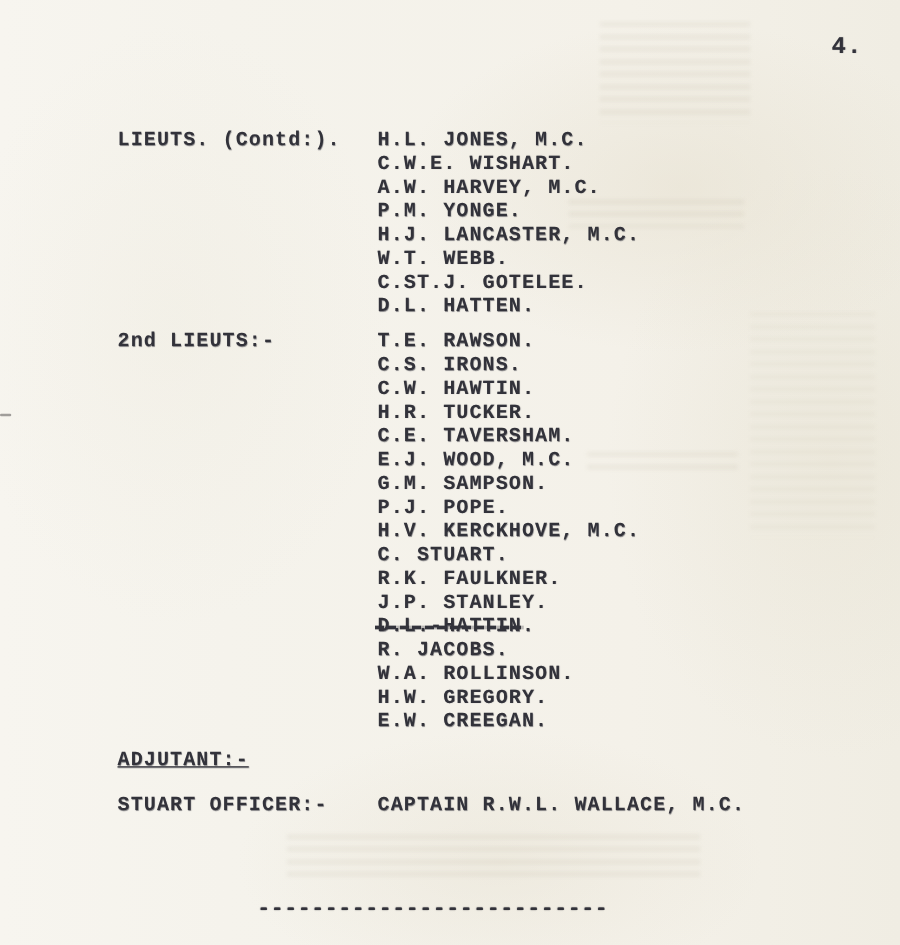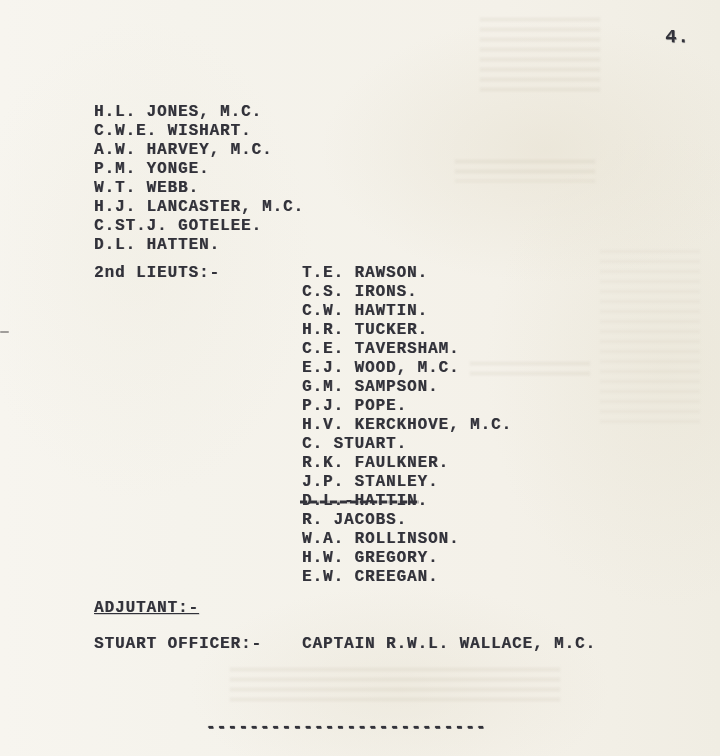--- a/index.html
+++ b/index.html
@@ -96,21 +96,22 @@
   <div class="stain stain-2"></div>
   <div class="stain stain-3"></div>
   <div class="stain stain-4"></div>
   <div class="stain stain-5"></div>
   <div class="edge-mark"></div>
 
   <div class="page-number ink">4.</div>
 
   <div id="sections-root">
   <div class="section-row ink sec-0">
-    <div class="name-list"><div class="name-line">H.L. JONES, M.C.</div><div class="name-line">C.W.E. WISHART.</div><div class="name-line">A.W. HARVEY, M.C.</div><div class="name-line">P.M. YONGE.</div><div class="name-line">W.T. WEBB.</div><div class="name-line">H.J. LANCASTER, M.C.</div><div class="name-line">C.ST.J. GOTELEE.</div><div class="name-line">D.L. HATTEN.</div></div>
+    <div class="section-label">LIEUTS. (Contd:).</div>
+    <div class="name-list"><div class="name-line">H.L. JONES, M.C.</div><div class="name-line">C.W.E. WISHART.</div><div class="name-line">A.W. HARVEY, M.C.</div><div class="name-line">P.M. YONGE.</div><div class="name-line">H.J. LANCASTER, M.C.</div><div class="name-line">W.T. WEBB.</div><div class="name-line">C.ST.J. GOTELEE.</div><div class="name-line">D.L. HATTEN.</div></div>
   </div>
 
   <div class="section-row ink sec-1">
     <div class="section-label">2nd LIEUTS:-</div>
     <div class="name-list"><div class="name-line">T.E. RAWSON.</div><div class="name-line">C.S. IRONS.</div><div class="name-line">C.W. HAWTIN.</div><div class="name-line">H.R. TUCKER.</div><div class="name-line">C.E. TAVERSHAM.</div><div class="name-line">E.J. WOOD, M.C.</div><div class="name-line">G.M. SAMPSON.</div><div class="name-line">P.J. POPE.</div><div class="name-line">H.V. KERCKHOVE, M.C.</div><div class="name-line">C. STUART.</div><div class="name-line">R.K. FAULKNER.</div><div class="name-line">J.P. STANLEY.</div><div class="name-line"><span class="struck">D.L.-HATTIN</span><span>.</span></div><div class="name-line">R. JACOBS.</div><div class="name-line">W.A. ROLLINSON.</div><div class="name-line">H.W. GREGORY.</div><div class="name-line">E.W. CREEGAN.</div></div>
   </div>
 
   <div class="section-row ink sec-2">
     <div class="section-label">ADJUTANT:-</div>
   </div>

